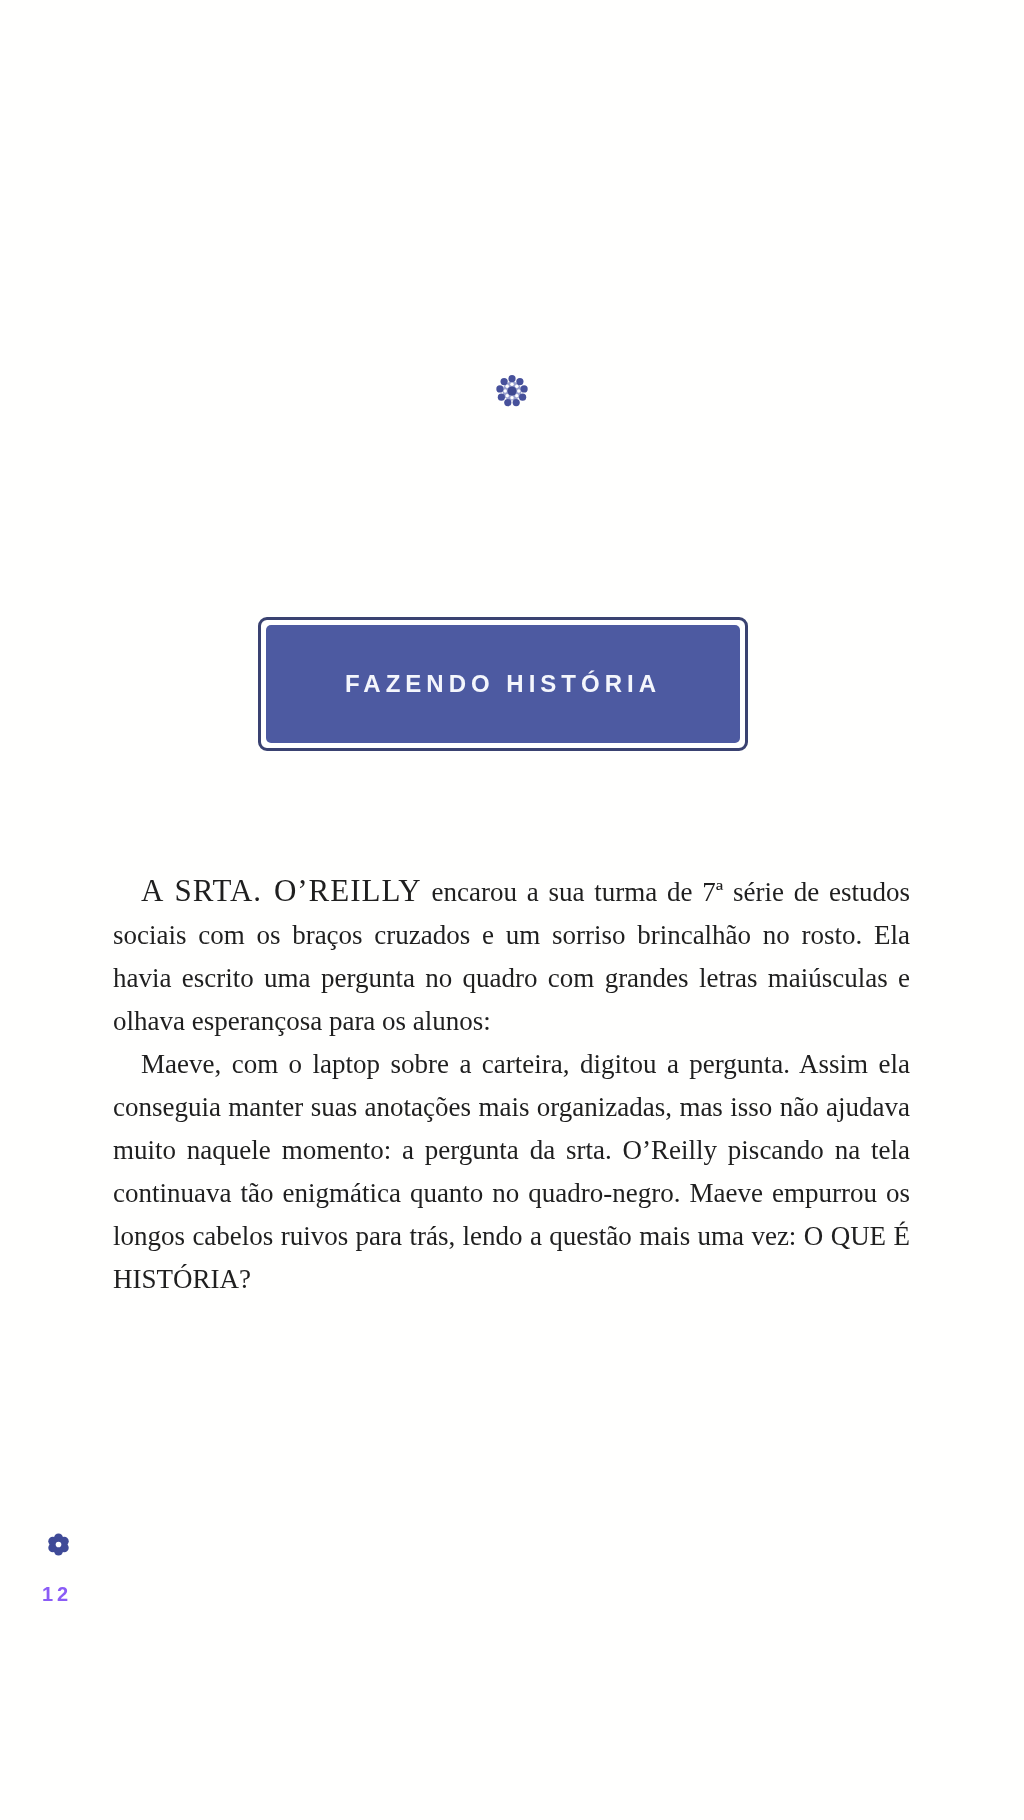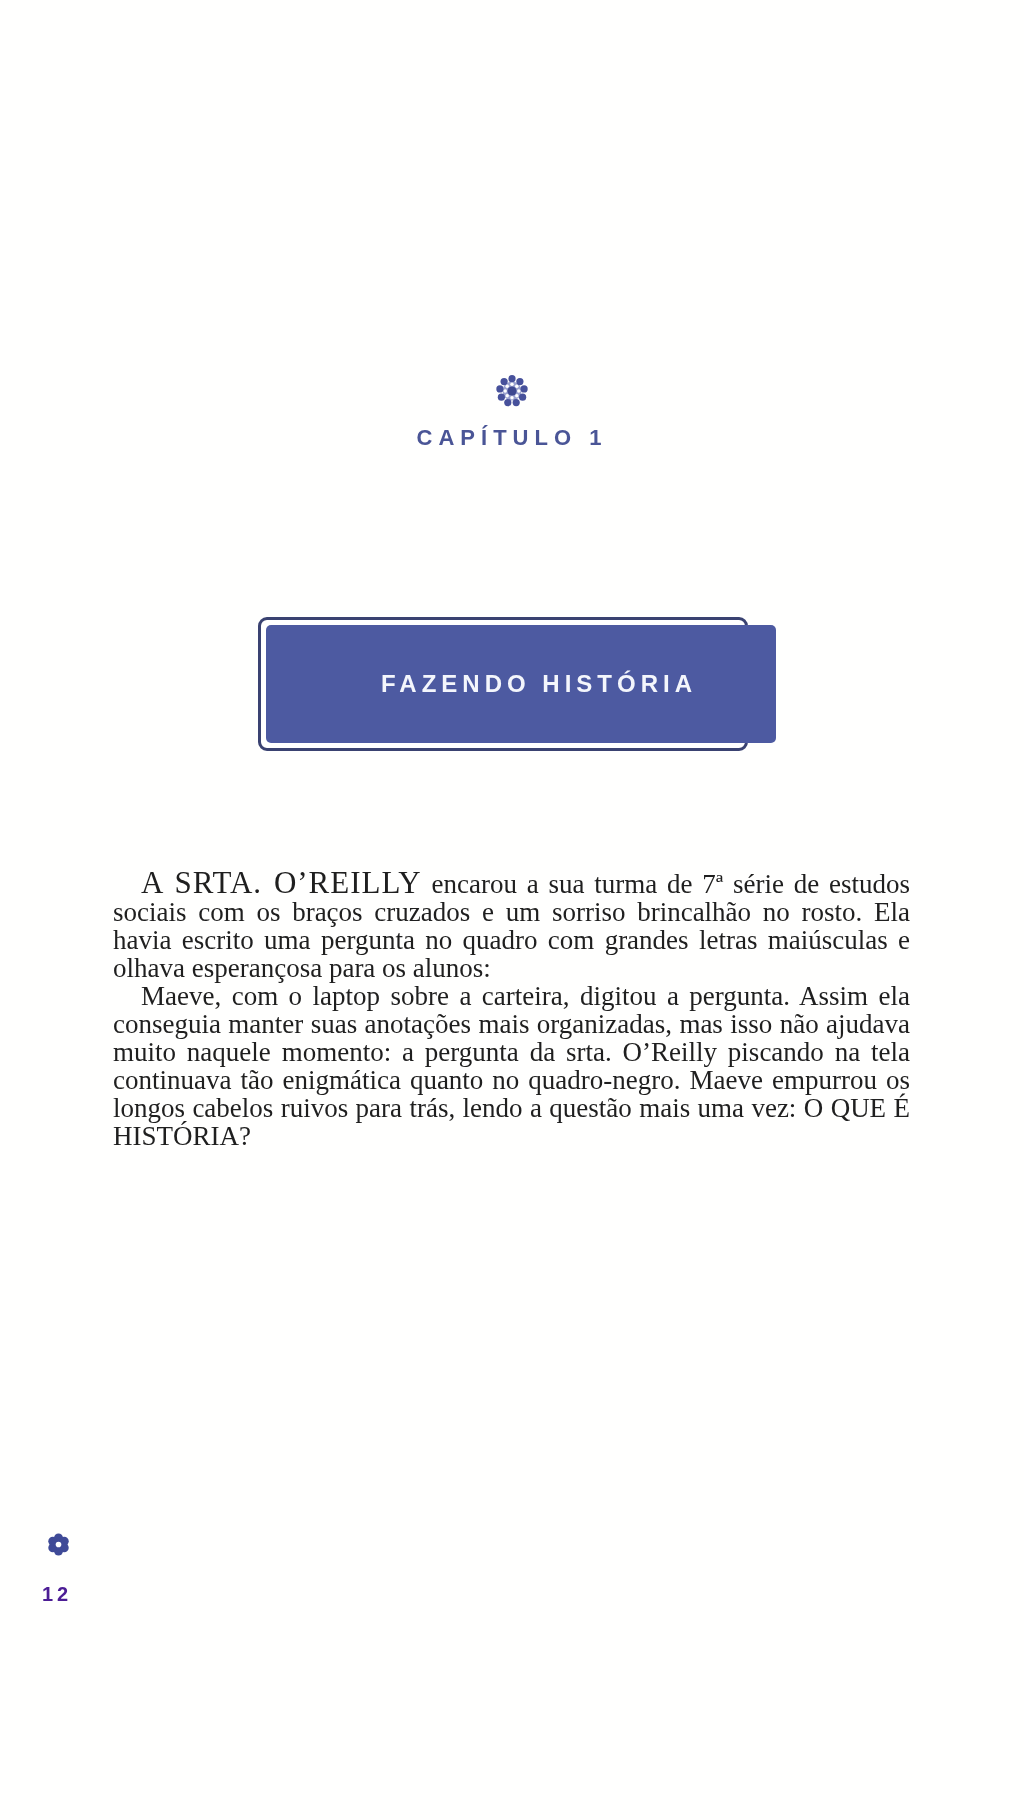--- a/index.html
+++ b/index.html
@@ -47,42 +47,41 @@
     padding: 5px;
   }
   .title-box-inner {
     width: 100%;
     height: 100%;
     background: #4d5aa1;
     border-radius: 5px;
     display: flex;
     align-items: center;
     justify-content: center;
-    padding-left: 36px;
   }
   .title-text {
     font-family: "Liberation Sans", "DejaVu Sans", sans-serif;
     font-weight: bold;
     font-size: 24px;
     letter-spacing: 5px;
     color: #f4f6fc;
   }
 
   
   .body-text {
     position: absolute;
     top: 869px;
     left: 113px;
     width: 797px;
     color: #1f1f1f;
   }
   .body-text p {
     margin: 0;
     font-size: 27px;
-    line-height: 28px;
+    line-height: 43px;
     text-align: justify;
     text-indent: 28px;
   }
   .lead-caps {
     font-size: 31px;
     letter-spacing: 1px;
   }
 
   
   .footer-ornament {
@@ -91,21 +90,21 @@
     top: 1532px;
   }
   .page-number {
     position: absolute;
     left: 42px;
     top: 1583px;
     font-family: "Liberation Sans", "DejaVu Sans", sans-serif;
     font-weight: bold;
     font-size: 20px;
     letter-spacing: 4px;
-    color: #4c1d95;
+    color: #8b5cf6;
   }
 </style>
 </head>
 <body>
 
 <div class="page">
 
   <div class="chapter-head">
     <span class="ornament">
       <svg width="36" height="36" viewBox="0 0 36 36" aria-hidden="true">
@@ -123,21 +122,20 @@
         <circle cx="22.8" cy="13.2" r="1.7" fill="#ffffff"></circle>
         <circle cx="24.8" cy="18" r="1.7" fill="#ffffff"></circle>
         <circle cx="22.8" cy="22.8" r="1.7" fill="#ffffff"></circle>
         <circle cx="18" cy="24.8" r="1.7" fill="#ffffff"></circle>
         <circle cx="13.2" cy="22.8" r="1.7" fill="#ffffff"></circle>
         <circle cx="11.2" cy="18" r="1.7" fill="#ffffff"></circle>
         <circle cx="13.2" cy="13.2" r="1.7" fill="#ffffff"></circle>
         <circle cx="18" cy="18" r="4.6" fill="#3e4890"></circle>
       </svg>
     </span>
-    <div class="chapter-label">CAPÍTULO 1</div>
   </div>
 
   <div class="title-box">
     <div class="title-box-inner">
       <span class="title-text">FAZENDO HISTÓRIA</span>
     </div>
   </div>
 
   <main class="body-text">
     <p><span class="lead-caps">A SRTA. O’REILLY</span><span> encarou a sua turma de 7ª série de estudos sociais com os braços cruzados e um sorriso brincalhão no rosto. Ela havia escrito uma pergunta no quadro com grandes letras maiúsculas e olhava esperançosa para os alunos:</span></p>

